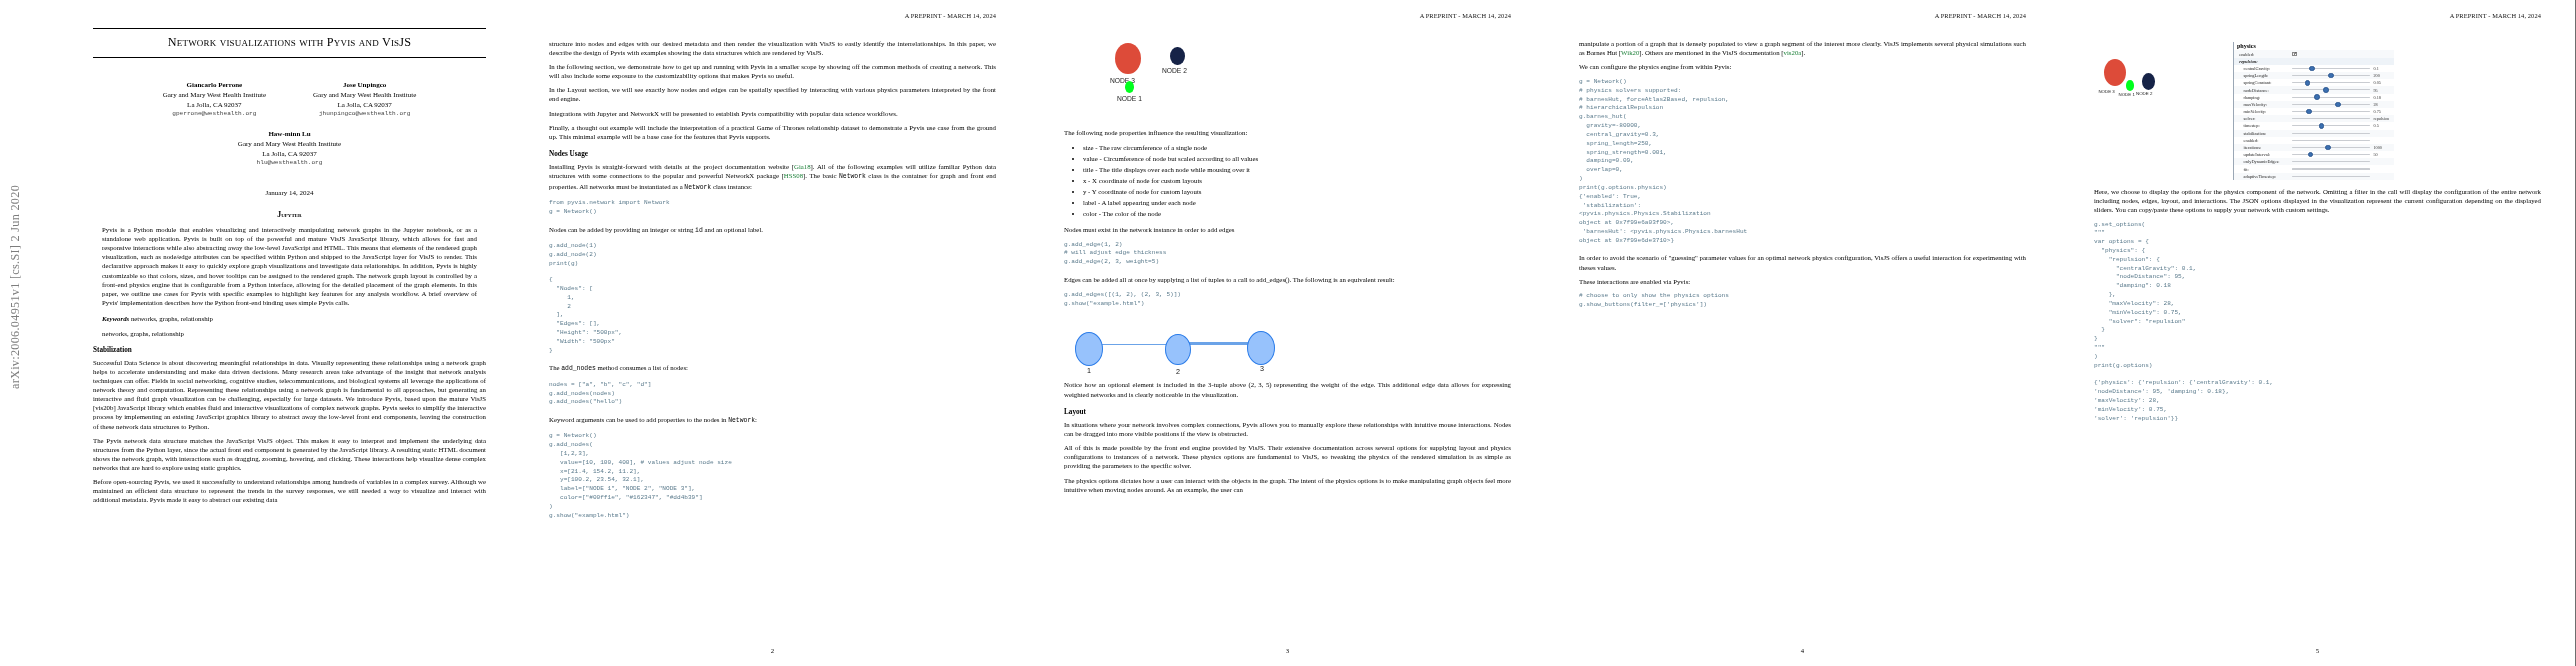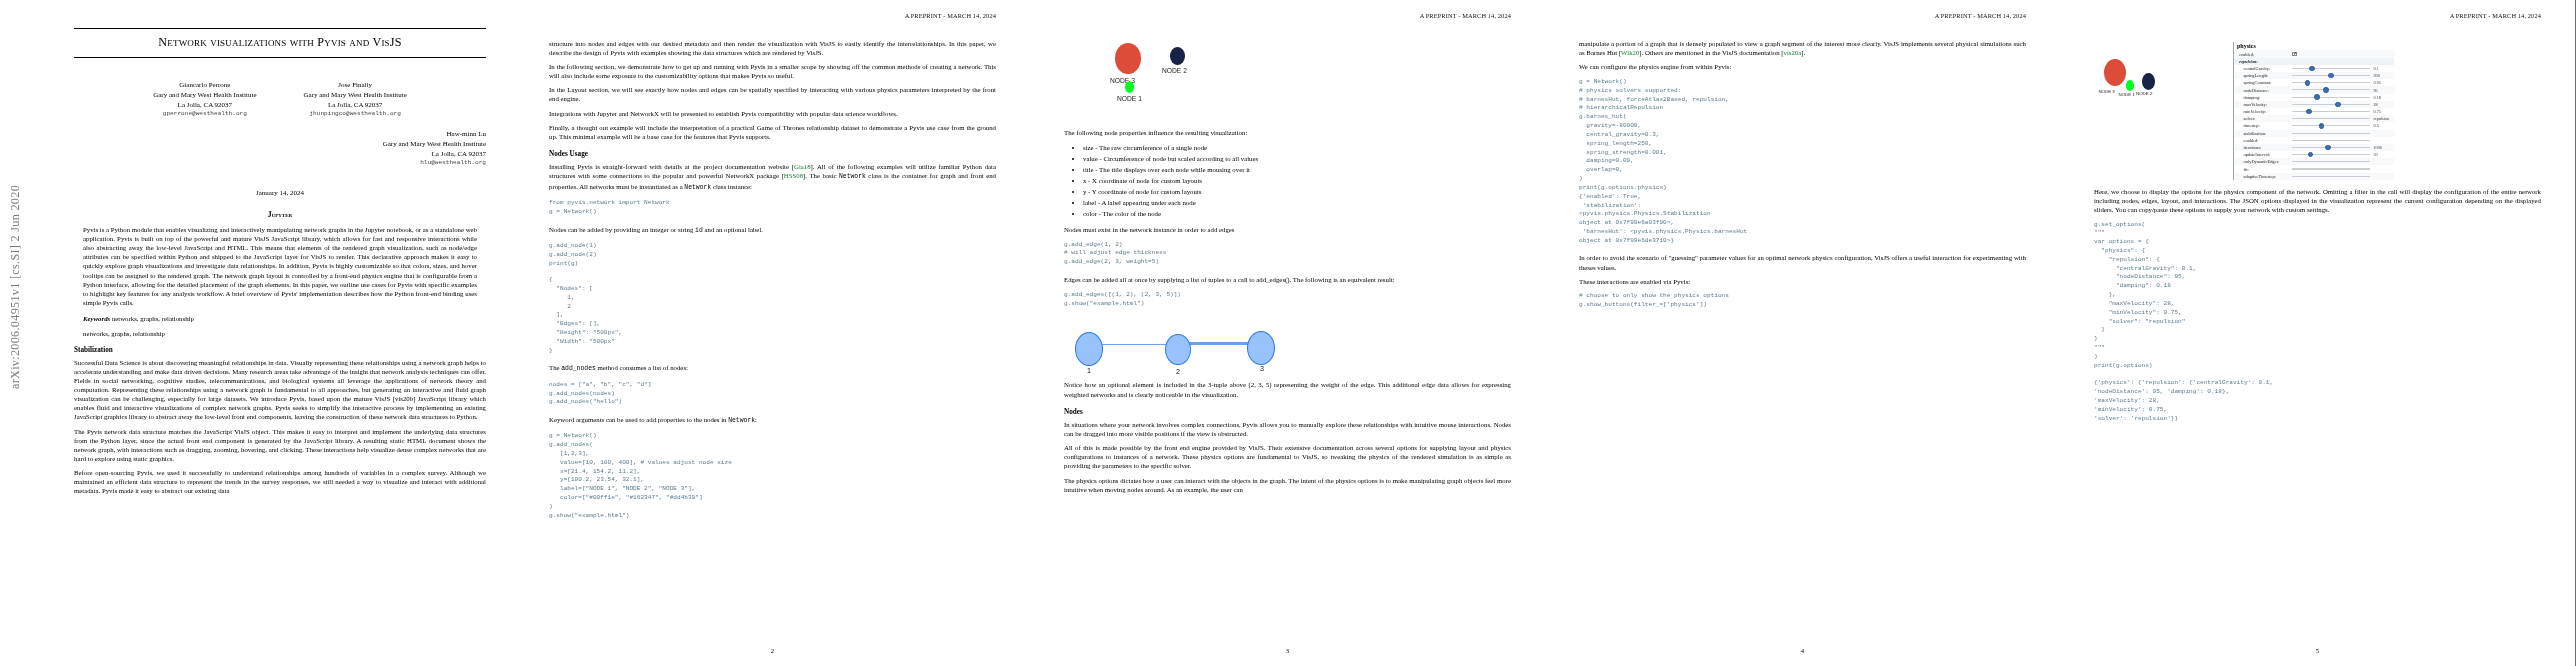--- a/index.html
+++ b/index.html
@@ -69,27 +69,27 @@
     display: flex;
     justify-content: center;
     gap: 47px;
     margin-top: 22px;
   }
   .author {
     text-align: center;
     font-size: 7px;
     line-height: 1.45;
   }
-  .author .nm { font-weight: normal; }
+  .author .nm { font-weight: bold; }
   .author .eml {
     font-family: "Liberation Mono", "DejaVu Sans Mono", monospace;
     font-size: 6.1px;
     color: #444;
   }
-  .author.solo { margin: 10px auto 0 auto; text-align: right; }
+  .author.solo { margin: 10px auto 0 auto; }
   .pdate {
     text-align: center;
     font-size: 7px;
     margin-top: 21px;
   }
   .abstract-h {
     text-align: center;
     font-variant: small-caps;
     font-weight: bold;
     font-size: 7.8px;
@@ -211,35 +211,35 @@
   }
   .graph-thumb { position: relative; height: 94px; margin: 2.2px 0 0 0; }
 </style>
 </head>
 <body>
 
 <div id="sheet">
 
   <div class="page">
     <div class="arxiv-stamp">arXiv:2006.04951v1  [cs.SI]  2 Jun 2020</div>
-    <div class="page-inner" style="padding-left:74px;padding-right:29px;">
+    <div class="page-inner" style="padding-left:74px;padding-right:29px;margin-left:19px;">
       <div style="height:15.6px"></div>
       <div class="rule-top"></div>
       <div class="paper-title">Network visualizations with Pyvis and VisJS</div>
       <div class="rule-bot"></div>
 
       <div class="authors-row">
         <div class="author">
           <div class="nm">Giancarlo Perrone</div>
           <div>Gary and Mary West Health Institute</div>
           <div>La Jolla, CA 92037</div>
           <div class="eml">gperrone@westhealth.org</div>
         </div>
         <div class="author">
-          <div class="nm">Jose Finally</div>
+          <div class="nm">Jose Unpingco</div>
           <div>Gary and Mary West Health Institute</div>
           <div>La Jolla, CA 92037</div>
           <div class="eml">jhunpingco@westhealth.org</div>
         </div>
       </div>
       <div class="author solo">
         <div class="nm">Haw-minn Lu</div>
         <div>Gary and Mary West Health Institute</div>
         <div>La Jolla, CA 92037</div>
         <div class="eml">hlu@westhealth.org</div>
@@ -352,21 +352,21 @@
         <div class="cedge" style="left:120px;top:26px;width:84px;height:2.8px;"></div>
         <div class="cnode" style="left:11px;top:15.6px;width:28px;height:34px;"></div>
         <div class="clabel" style="left:23px;top:50px;">1</div>
         <div class="cnode" style="left:101px;top:18px;width:25.6px;height:31px;"></div>
         <div class="clabel" style="left:112px;top:51px;">2</div>
         <div class="cnode" style="left:183px;top:14.5px;width:28px;height:34px;"></div>
         <div class="clabel" style="left:196px;top:48px;">3</div>
       </div>
 
       <p class="body-p">Notice how an optional element is included in the 3-tuple above (2, 3, 5) representing the weight of the edge. This additional edge data allows for expressing weighted networks and is clearly noticeable in the visualization.</p>
-      <div class="sec-h">Nodes</div>
+      <div class="sec-h">Layout</div>
       <p class="body-p">In situations where your network involves complex connections, Pyvis allows you to manually explore these relationships with intuitive mouse interactions. Nodes can be dragged into more visible positions if the view is obstructed.</p>
       <p class="body-p">All of this is made possible by the front end engine provided by VisJS. Their extensive documentation across several options for supplying layout and physics configurations to instances of a network. These physics options are fundamental to VisJS, so tweaking the physics of the rendered simulation is as simple as providing the parameters to the specific solver.</p>
       <p class="body-p">The physics options dictates how a user can interact with the objects in the graph. The intent of the physics options is to make manipulating graph objects feel more intuitive when moving nodes around. As an example, the user can</p>
     </div>
     <div class="pagenum">3</div>
   </div>
 
   <div class="page">
     <div class="page-inner">
       <div class="runhead">A PREPRINT - MARCH 14, 2024</div>

